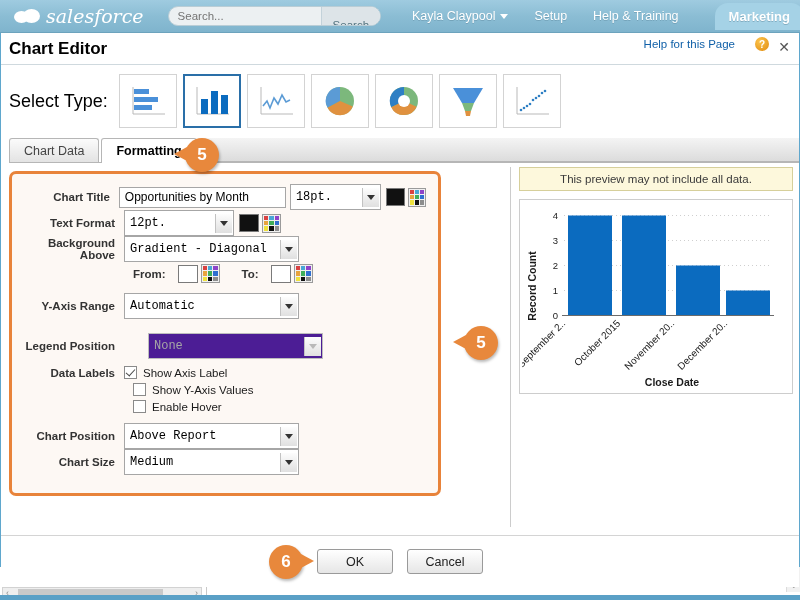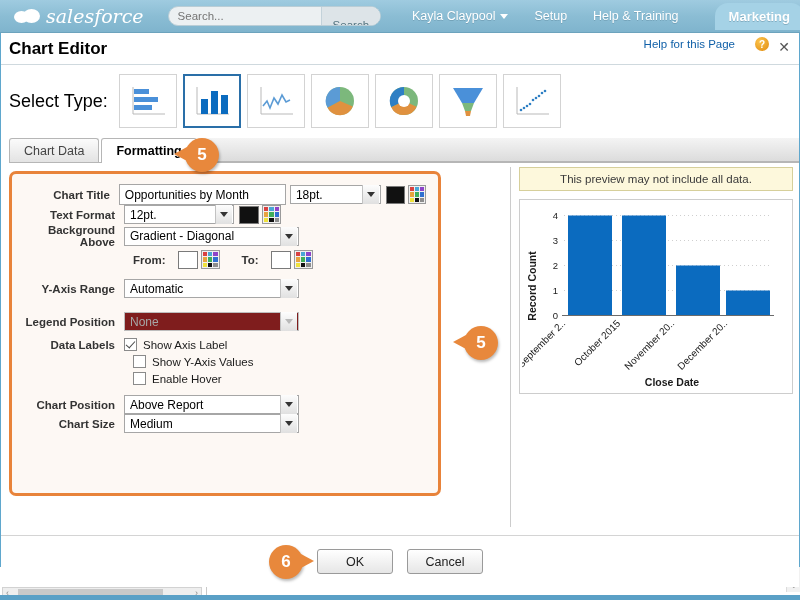--- a/index.html
+++ b/index.html
@@ -150,28 +150,28 @@
   .flabel {
     width: 104px; text-align: right; padding-right: 9px;
     font-size: 11.5px; font-weight: bold; color: #333;
   }
   .ftext {
     height: 21px; border: 1px solid #a6a6a6; background: #fff;
     font-size: 12px; padding: 0 5px; outline: none; color: #000;
     font-family: "Liberation Sans", sans-serif;
   }
   .fselect {
-    height: 19px; border: 1px solid #a6a6a6; background: #ffffff;
-    display: flex; align-items: center; cursor: pointer; position: relative;
+    height: 26px; border: 1px solid #a6a6a6; background: #ffffff;
+    display: flex; align-items: center; cursor: pointer; position: relative; font-family: Liberation Mono, monospace;
   }
   .fselect .val {
     flex: 1; font-size: 12px; padding: 0 5px; color: #000;
     white-space: nowrap; overflow: hidden;
   }
-  .fselect.disabled { background: #7f1d1d; border-color: #bdbdbd; }
+  .fselect.disabled { background: #4c1d95; border-color: #bdbdbd; margin-left: 24px; }
   .fselect.disabled .val { color: #a6a6a6; }
   .fselect .arrowbtn {
     width: 17px; height: 19px; margin: 0 1px 0 0;
     background: linear-gradient(to bottom,#fdfdfd,#e0e0e0);
     border-left: 1px solid #c2c2c2;
     display: flex; align-items: center; justify-content: center;
   }
   .dn-arrow {
     width: 0; height: 0;
     border-left: 4px solid transparent; border-right: 4px solid transparent;

